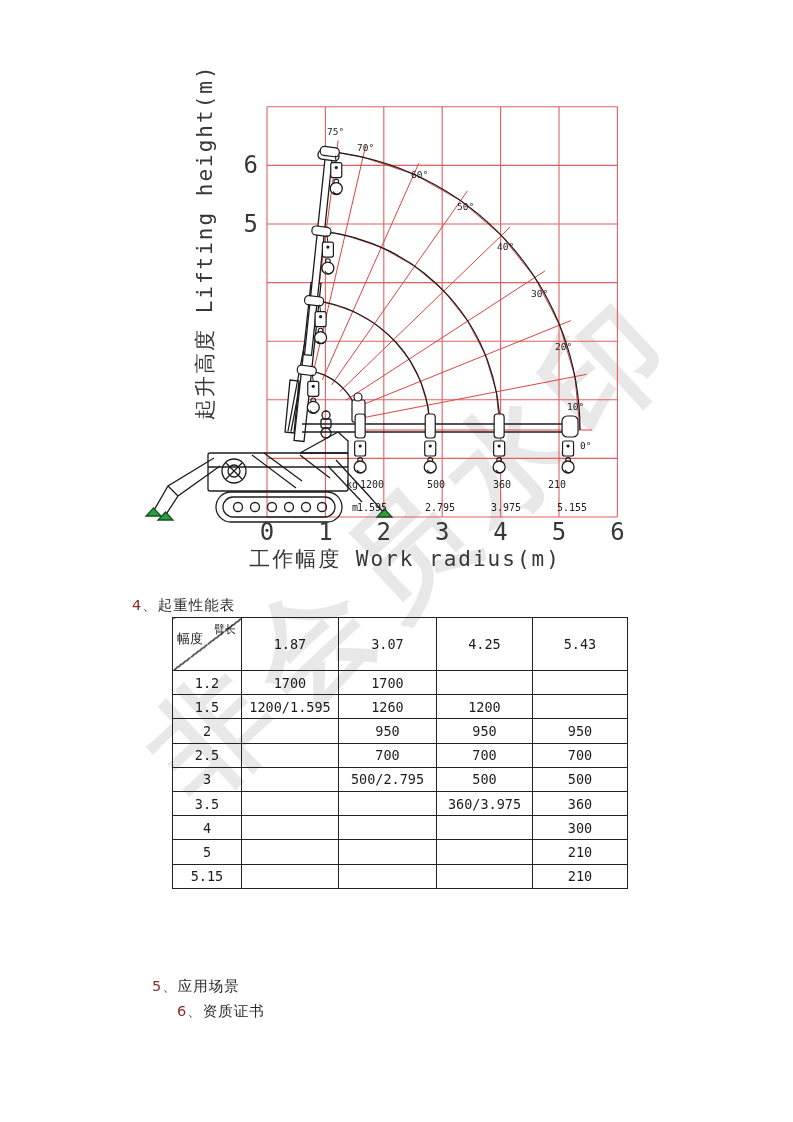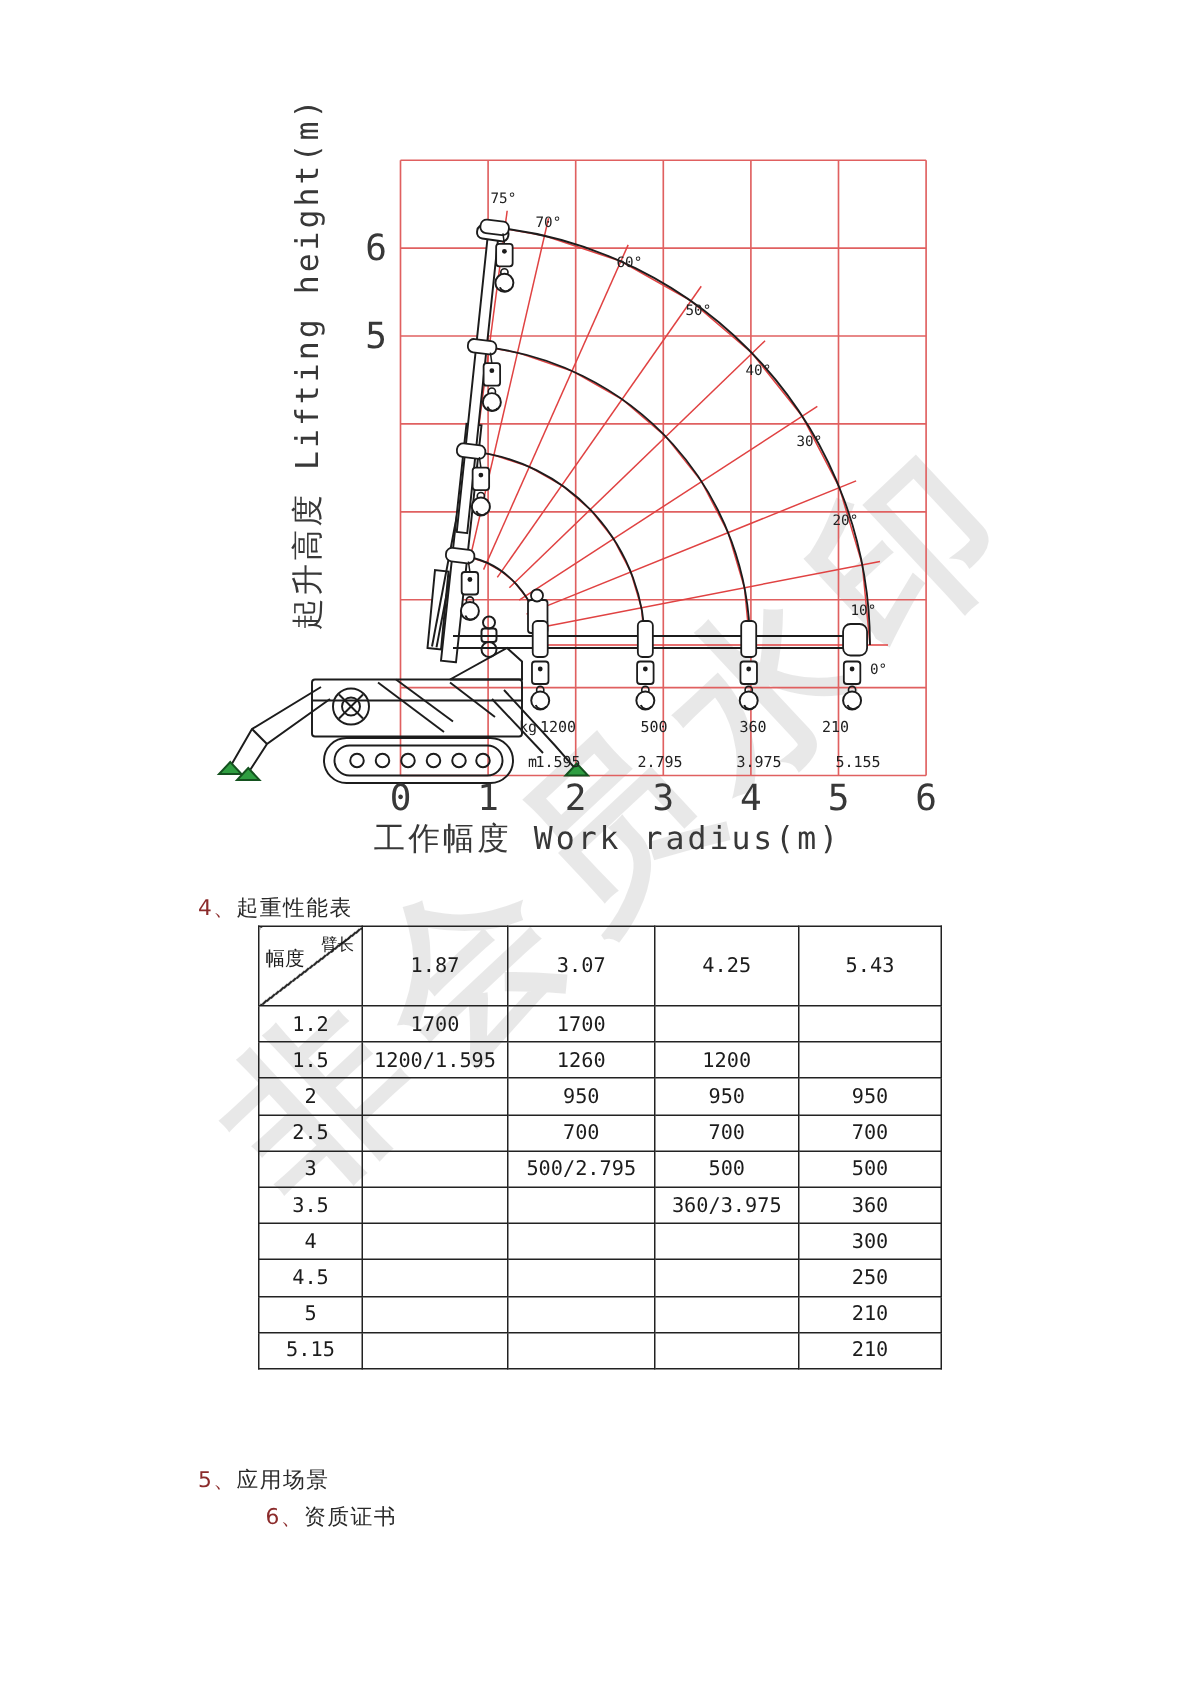--- a/index.html
+++ b/index.html
@@ -278,44 +278,37 @@
           <td>360</td>
         </tr>
         <tr>
           <td>4</td>
           <td></td>
           <td></td>
           <td></td>
           <td>300</td>
         </tr>
         <tr>
-          <td>4.5</td>
-          <td></td>
-          <td></td>
-          <td></td>
-          <td>250</td>
-        </tr>
-        <tr>
           <td>5</td>
           <td></td>
           <td></td>
           <td></td>
           <td>210</td>
         </tr>
         <tr>
           <td>5.15</td>
           <td></td>
           <td></td>
           <td></td>
           <td>210</td>
         </tr>
       </tbody>
   </table>
 
-  <div class="sec-title" id="sec-application" style="top: 977px;">
+  <div class="sec-title" id="sec-application" style="top: 977px; margin-left: 20px;">
     <span class="sec-num">5、</span><span>应用场景</span>
   </div>
 
   <div class="sec-title" id="sec-certificate" style="top: 1002px; margin-left: 45px;">
     <span class="sec-num">6、</span><span>资质证书</span>
   </div>
 
 </div>
 
 </body></html>

